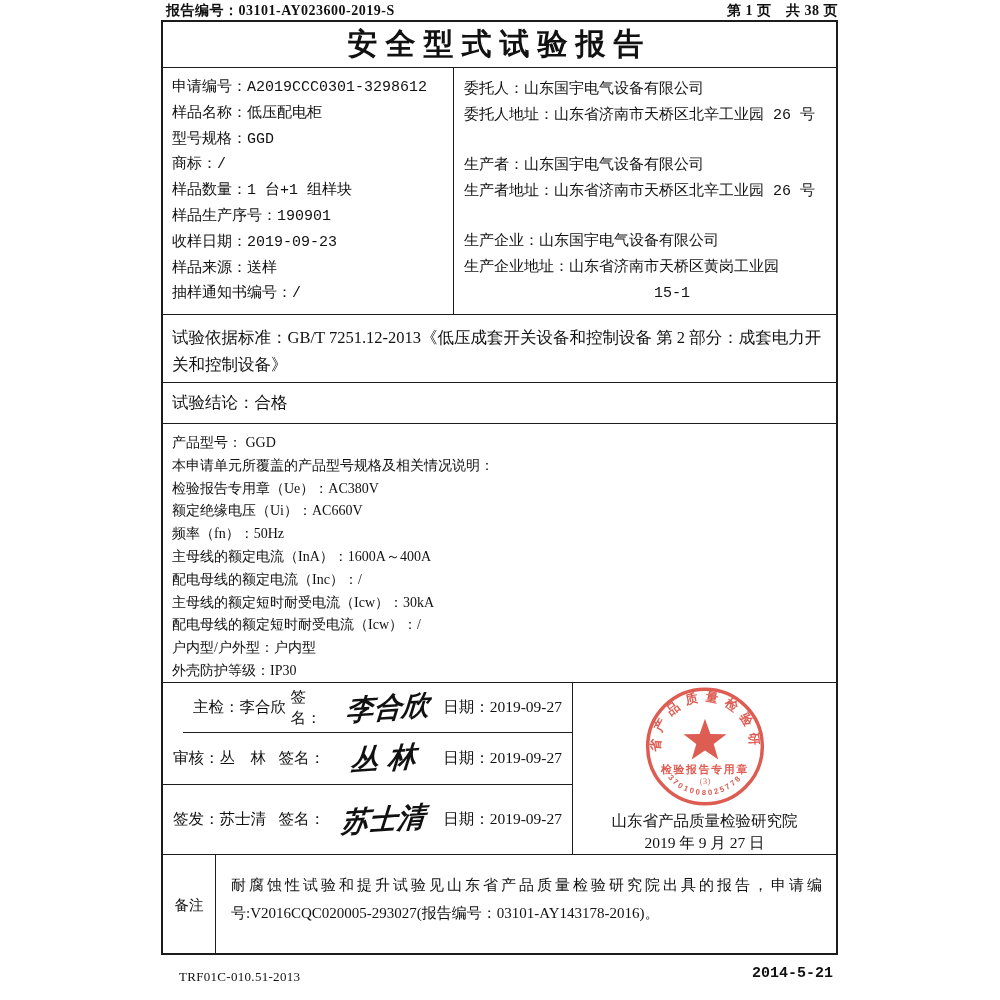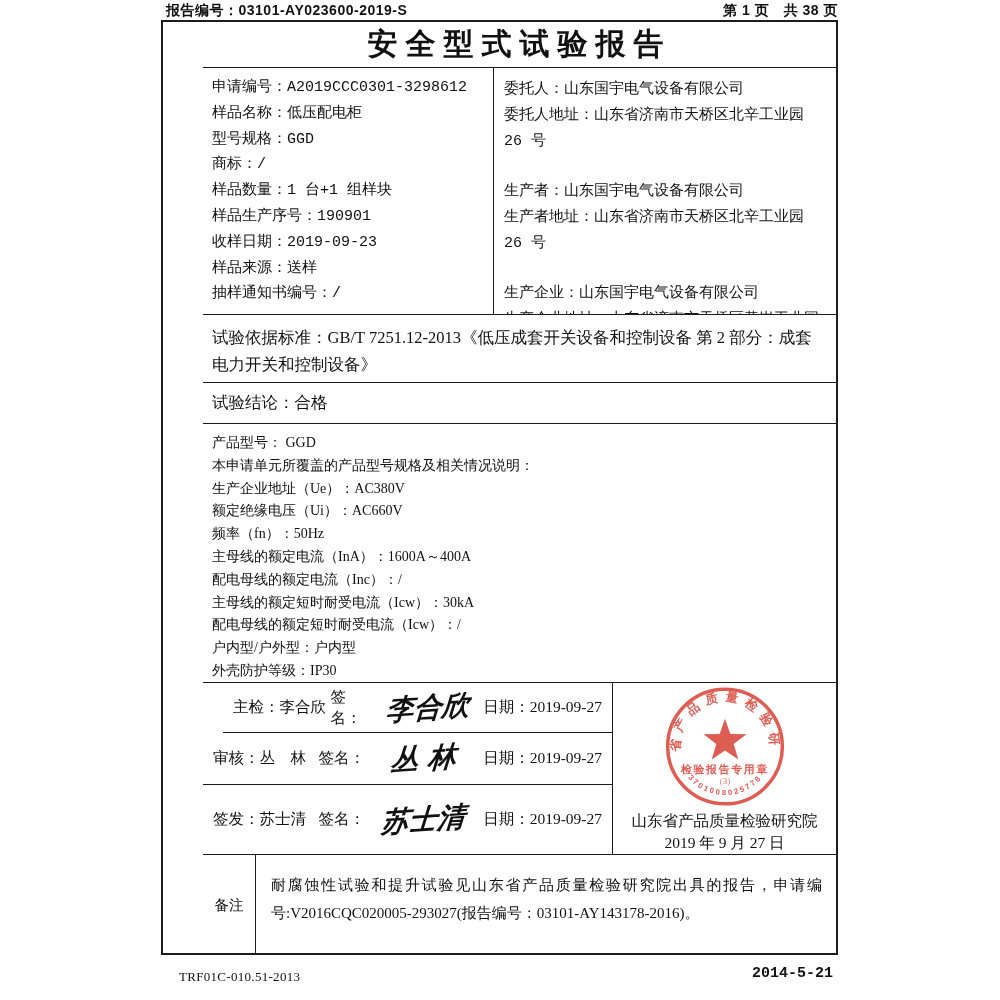--- a/index.html
+++ b/index.html
@@ -4,26 +4,26 @@
 <style>
   html,body{margin:0;padding:0;}
   body{
     width:1000px;height:1000px;background:#ffffff;position:relative;
     font-family:"Liberation Serif","DejaVu Serif",serif;color:#111;
     -webkit-font-smoothing:antialiased;
   }
   .page-header{
     position:absolute;top:2px;left:166px;width:672px;height:18px;
     display:flex;justify-content:space-between;align-items:flex-start;
-    font-family:Liberation Sans, sans-serif;
+    font-family:Liberation Serif, serif;
     font-weight:bold;font-size:14px;letter-spacing:0.5px;
   }
   .doc{
     position:absolute;left:161px;top:20px;width:677px;height:935px;
-    border:2px solid #1c1c1c;box-sizing:border-box;background:#fff;padding-left:40px;
+    border:2px solid #1c1c1c;box-sizing:border-box;background:#fff;
   }
   .row{box-sizing:border-box;border-bottom:1px solid #1c1c1c;overflow:hidden;}
   .row:last-child{border-bottom:none;}
   .title-row{
     height:46px;display:flex;align-items:center;justify-content:center;
     font-size:30px;font-weight:bold;letter-spacing:8px;
   }
   .info-row{height:247px;display:flex;font-family:Liberation Mono, monospace;}
   .info-left{
     width:291px;box-sizing:border-box;border-right:1px solid #1c1c1c;
@@ -109,21 +109,21 @@
     </div>
   </div>
 
   <div class="row standard-row">试验依据标准：GB/T 7251.12-2013《低压成套开关设备和控制设备 第 2 部分：成套电力开关和控制设备》</div>
 
   <div class="row conclusion-row">试验结论：合格</div>
 
   <div class="row product-row">
     <div>产品型号： GGD</div>
     <div>本申请单元所覆盖的产品型号规格及相关情况说明：</div>
-    <div>生产企业地址（Ue）：AC380V</div>
+    <div>检验报告专用章（Ue）：AC380V</div>
     <div>额定绝缘电压（Ui）：AC660V</div>
     <div>频率（fn）：50Hz</div>
     <div>主母线的额定电流（InA）：1600A～400A</div>
     <div>配电母线的额定电流（Inc）：/</div>
     <div>主母线的额定短时耐受电流（Icw）：30kA</div>
     <div>配电母线的额定短时耐受电流（Icw）：/</div>
     <div>户内型/户外型：户内型</div>
     <div>外壳防护等级：IP30</div>
   </div>
 

